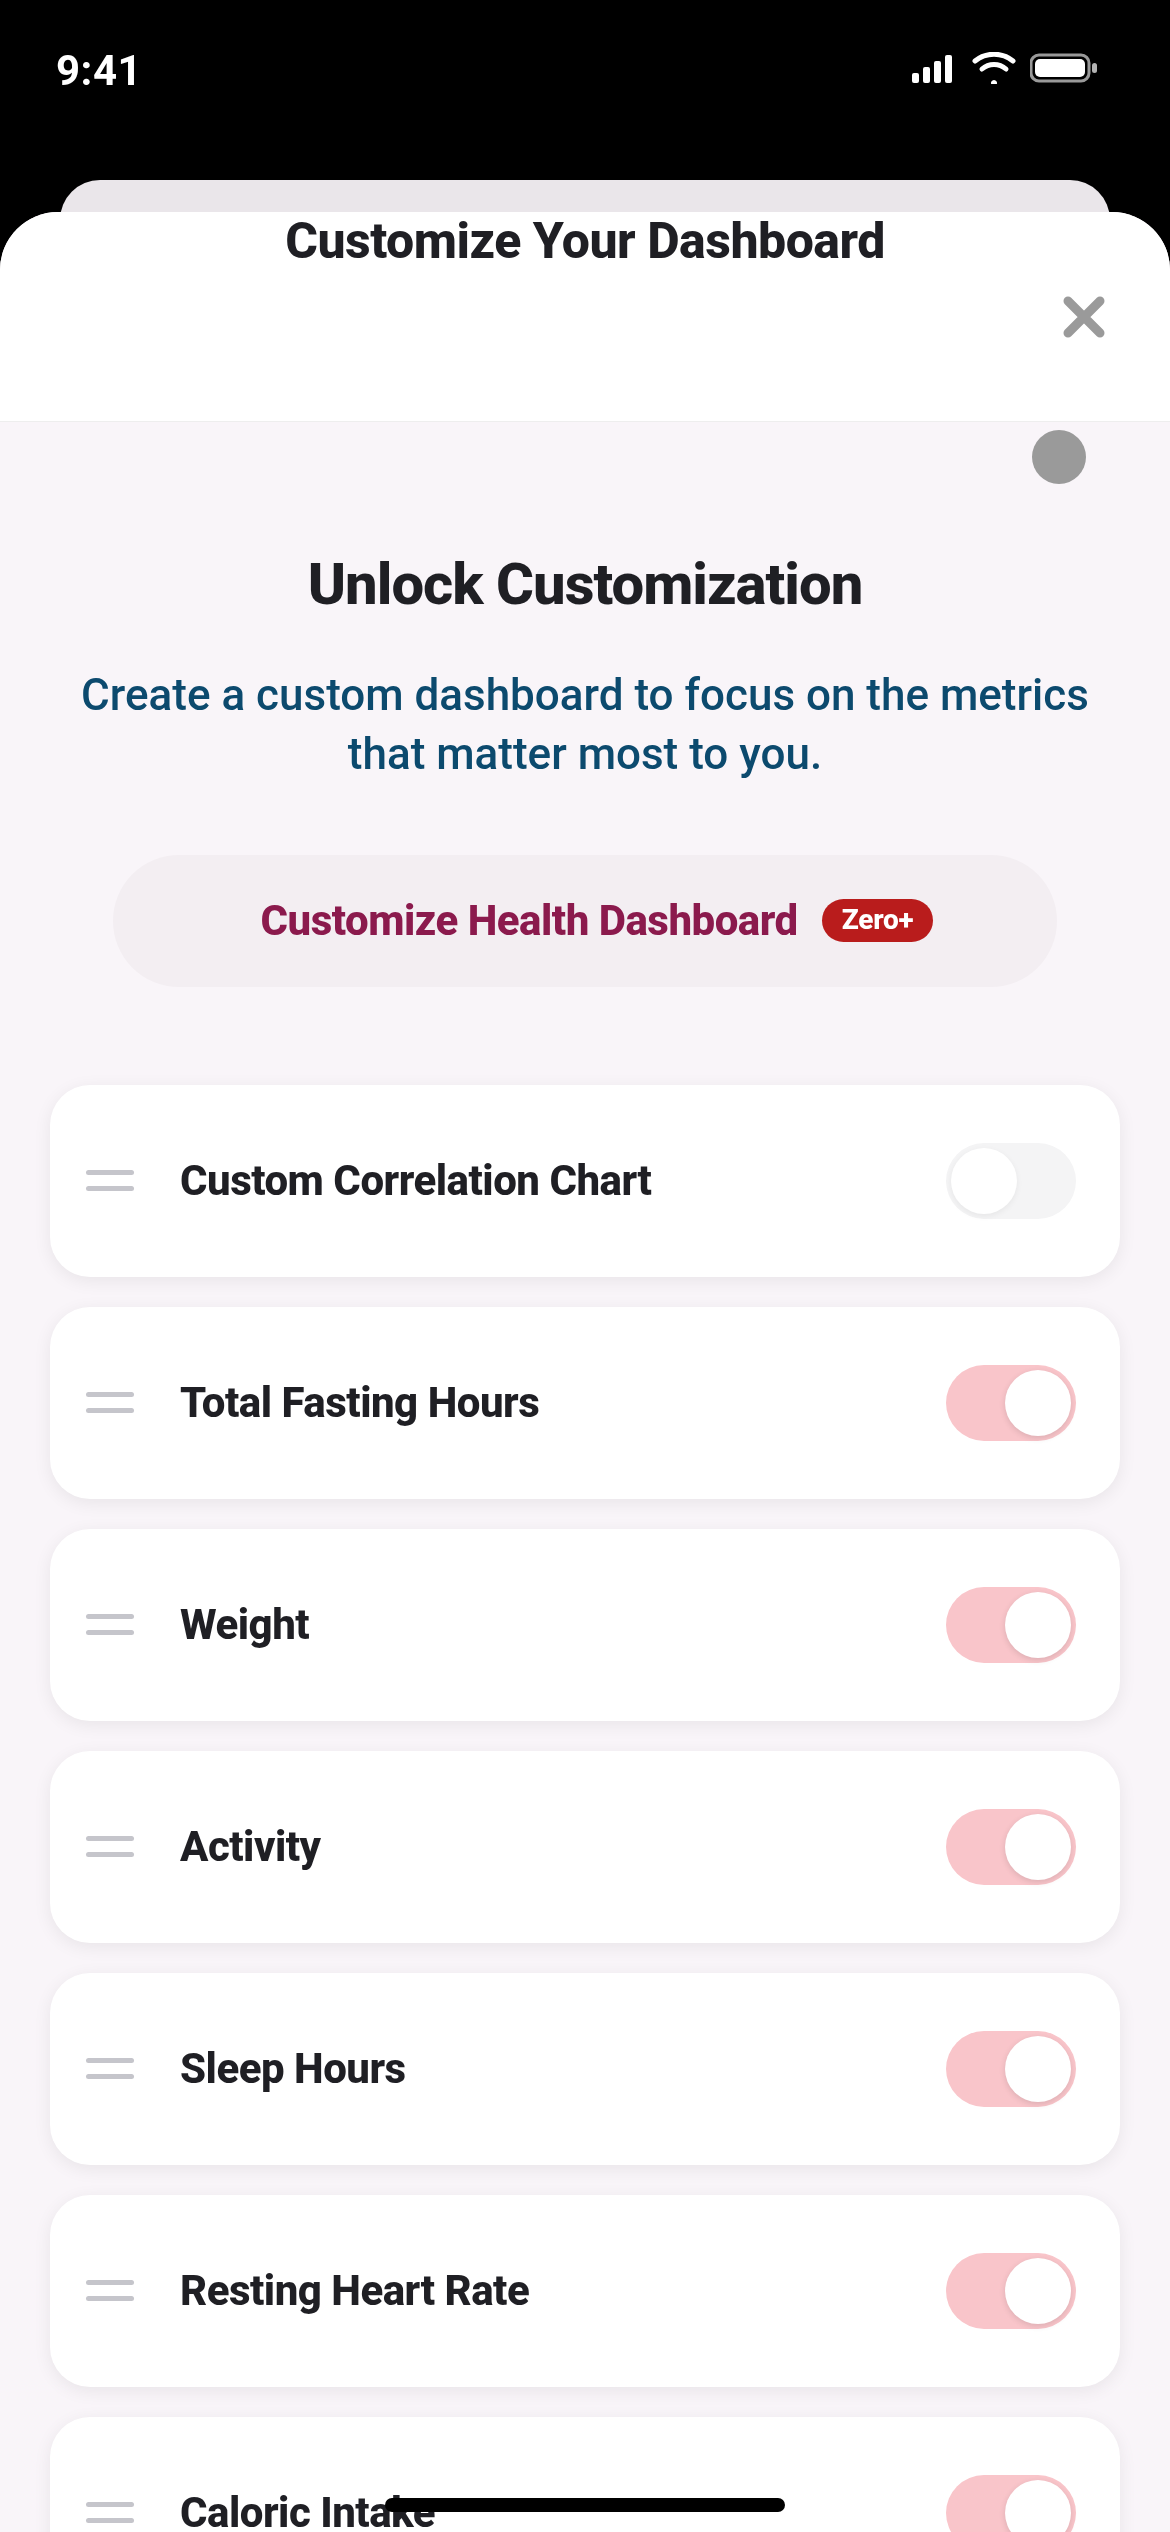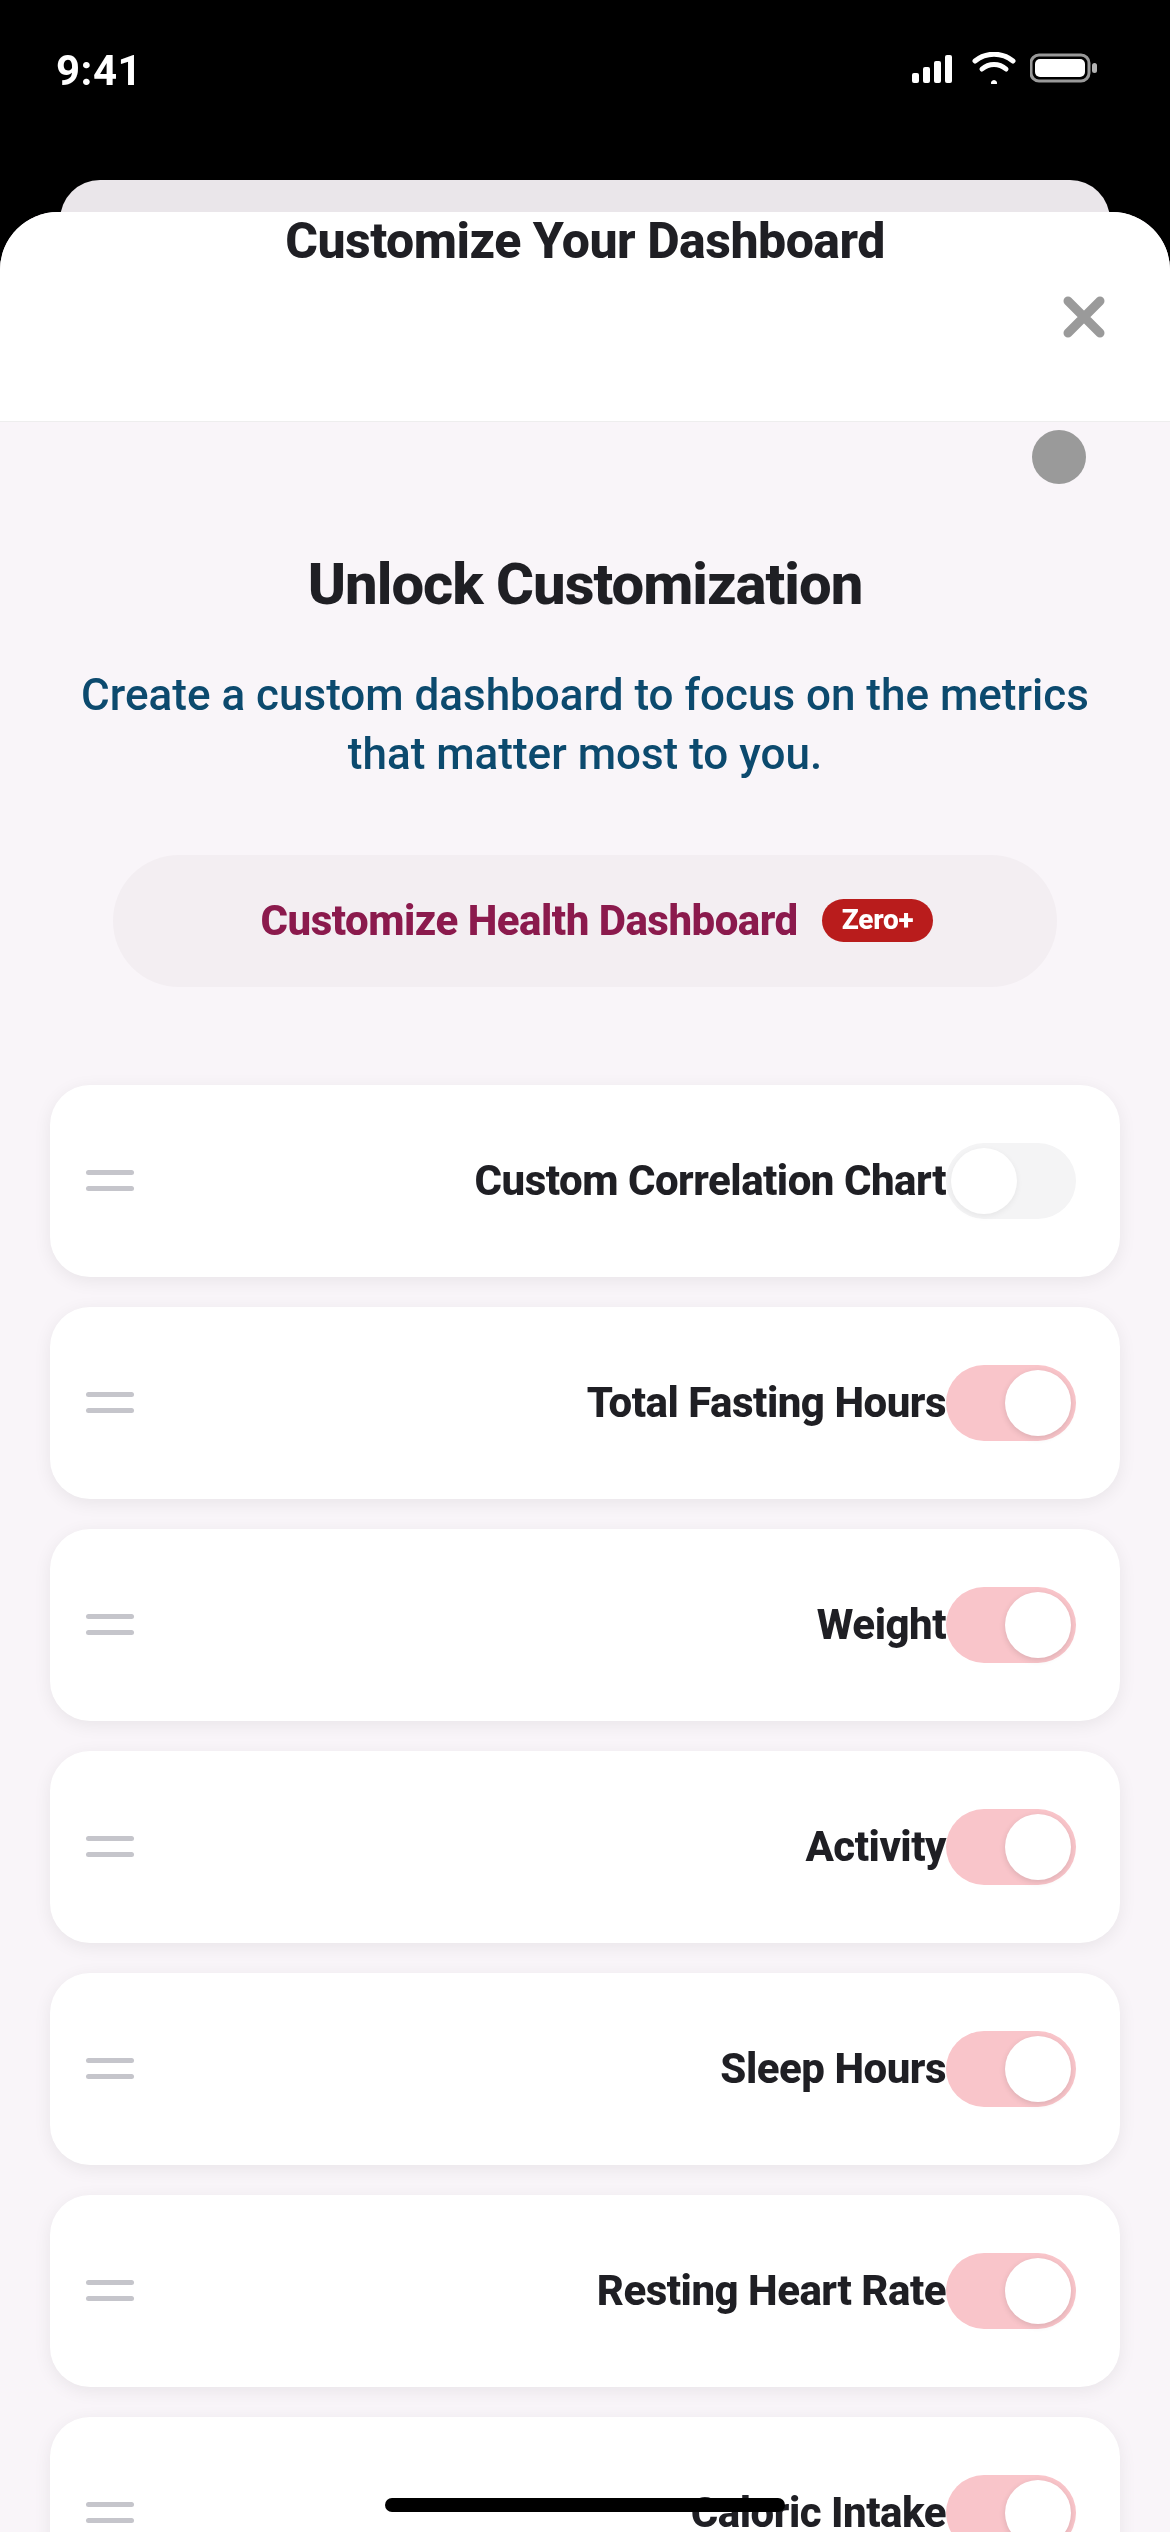--- a/index.html
+++ b/index.html
@@ -82,21 +82,21 @@
     background: #fff; border-radius: 40px; height: 192px;
     margin-bottom: 30px;
     box-shadow: 0 4px 18px rgba(0,0,0,0.07);
     display: flex; align-items: center; padding: 0 44px 0 36px;
   }
   .drag {
     width: 48px; height: 48px; margin-right: 46px;
     display: flex; flex-direction: column; justify-content: center; gap: 11px;
   }
   .drag span { display: block; height: 5px; width: 48px; background: #c5c5cb; border-radius: 3px; }
-  .card-label { font-size: 42px; font-weight: 800; color: #1f1f24; flex: 1; letter-spacing: -0.5px; text-align: right; }
+  .card-label { font-size: 42px; font-weight: 800; color: #1f1f24; flex: 1; letter-spacing: -0.5px; }
 
   .toggle {
     width: 130px; height: 76px; border-radius: 40px; position: relative; cursor: pointer;
   }
   .toggle .knob {
     position: absolute; width: 66px; height: 66px; border-radius: 50%;
     background: #fff; top: 5px; box-shadow: 0 2px 6px rgba(0,0,0,0.12);
   }
   .toggle.on { background: #f9c5ca; }
   .toggle.on .knob { right: 5px; }

